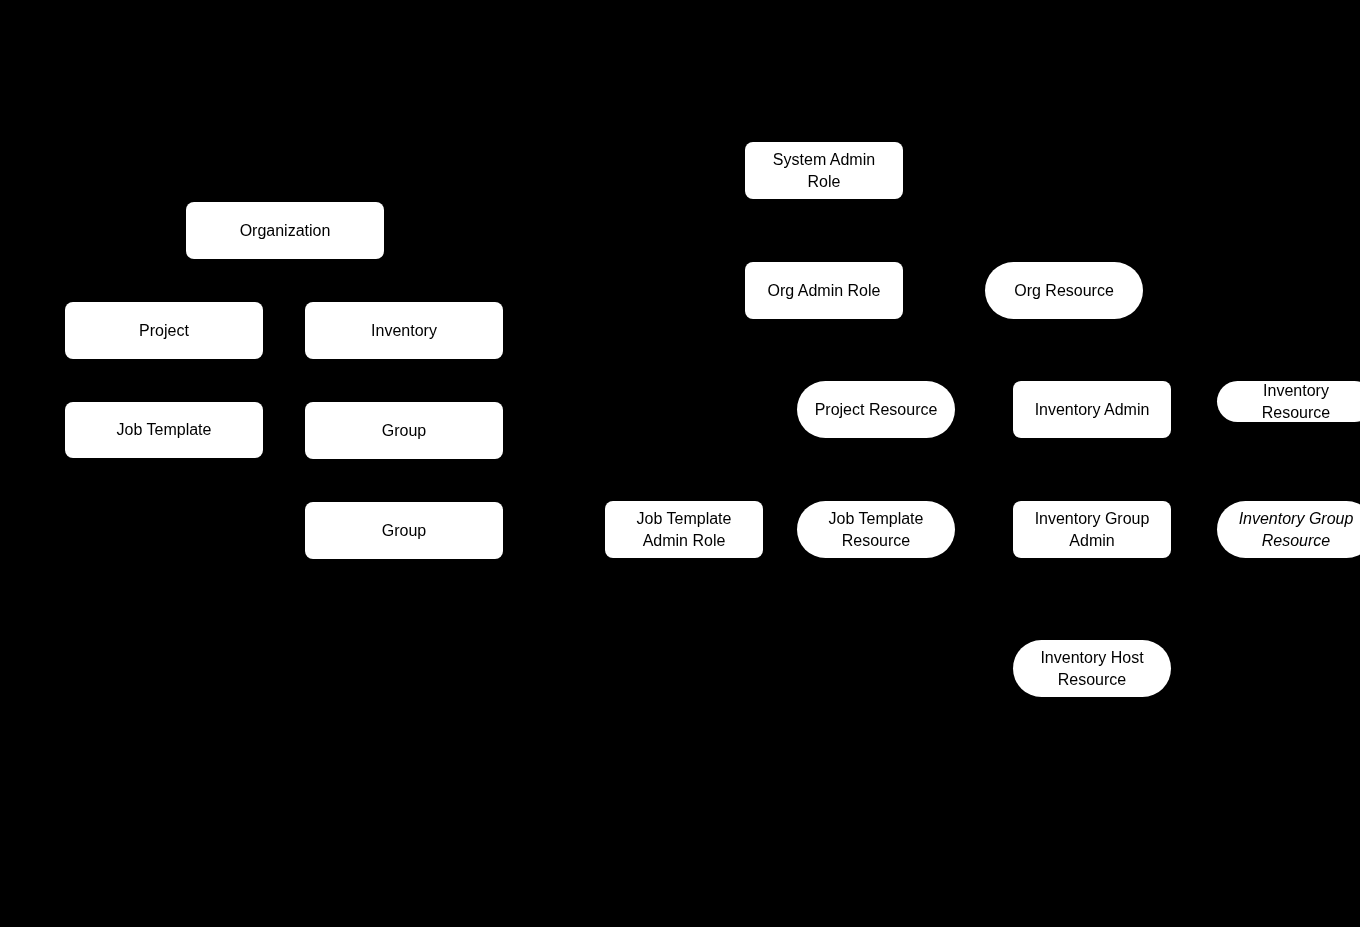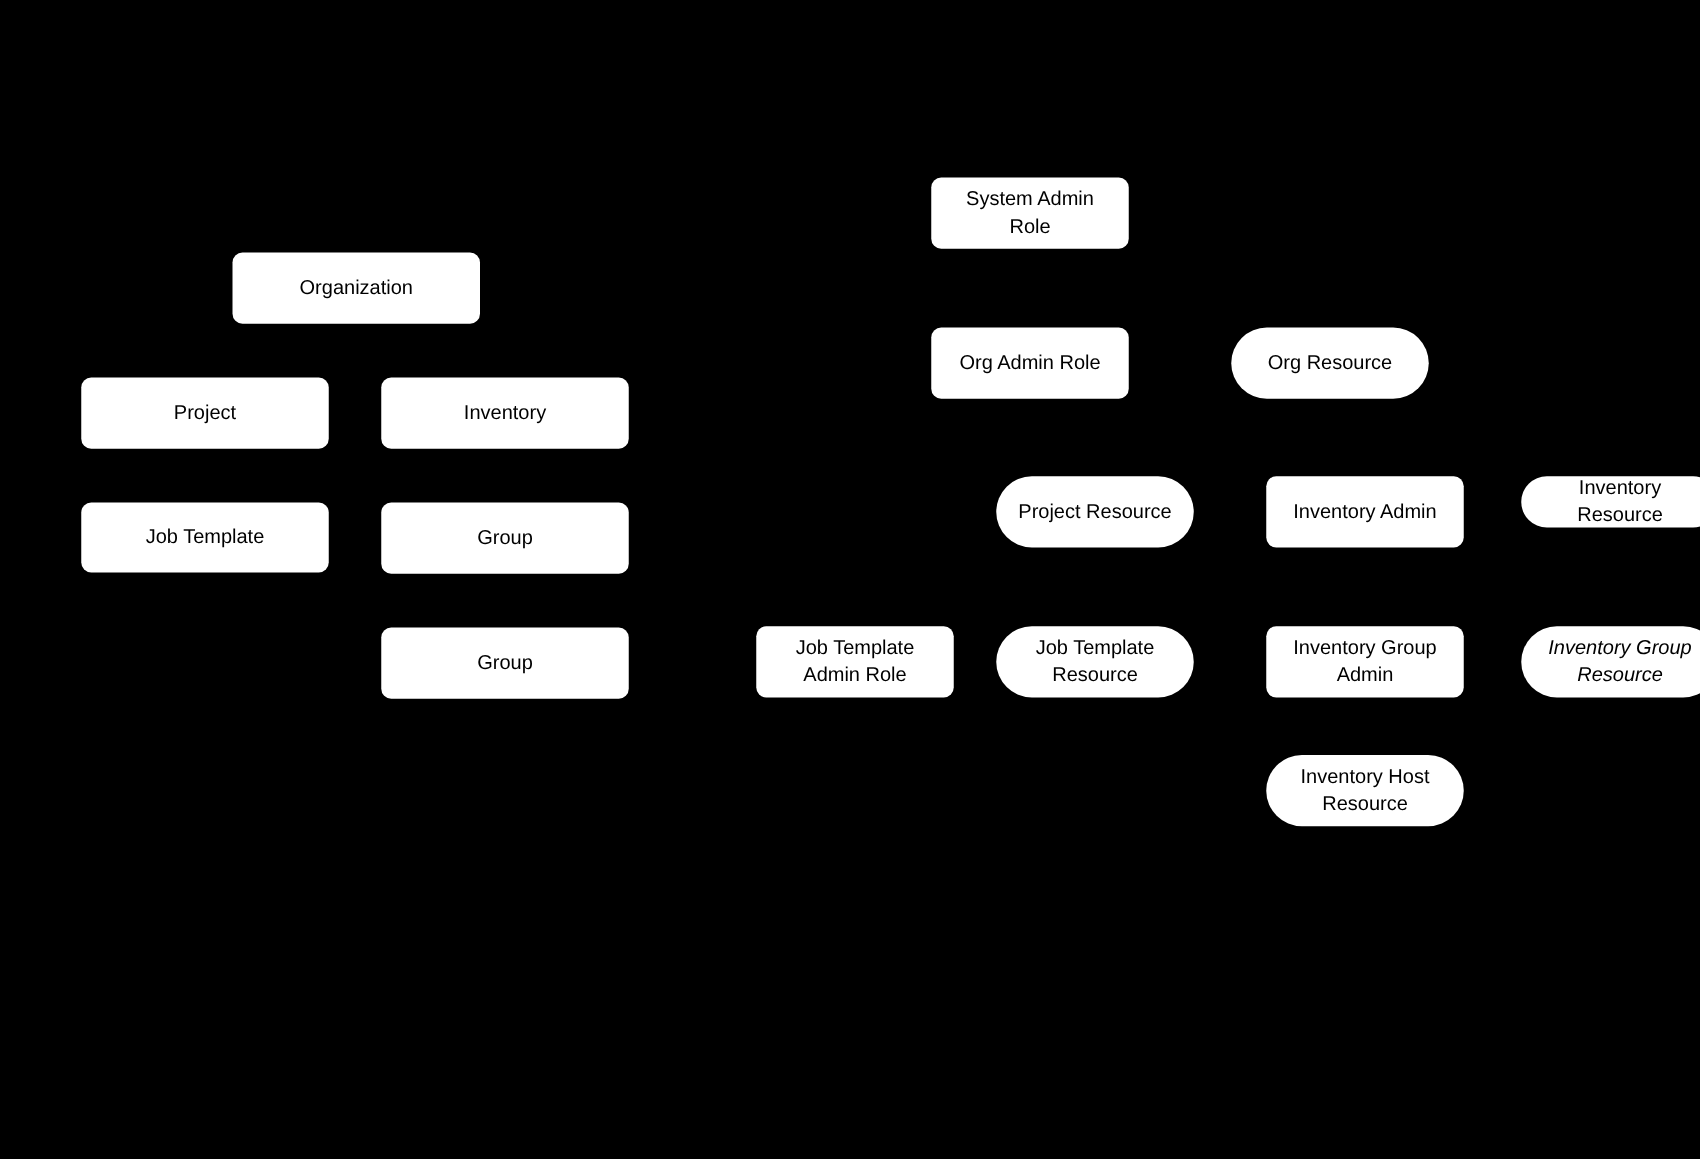--- a/index.html
+++ b/index.html
@@ -84,16 +84,16 @@
     </div>
     <div class="node stadium" style="left: 753px; top: 501px; width: 158px; height: 57px;">
       <span class="node-label">Job Template Resource</span>
     </div>
     <div class="node rect" style="left: 969px; top: 501px; width: 158px; height: 57px;">
       <span class="node-label">Inventory Group Admin</span>
     </div>
     <div class="node stadium" style="left: 1173px; top: 501px; width: 158px; height: 57px; font-style: italic;">
       <span class="node-label">Inventory Group Resource</span>
     </div>
-    <div class="node stadium" style="left: 969px; top: 604px; width: 158px; height: 57px; justify-content: center;">
+    <div class="node stadium" style="left: 969px; top: 640px; width: 158px; height: 57px; justify-content: center;">
       <span class="node-label">Inventory Host Resource</span>
     </div>
   </div>
 
 </body></html>

